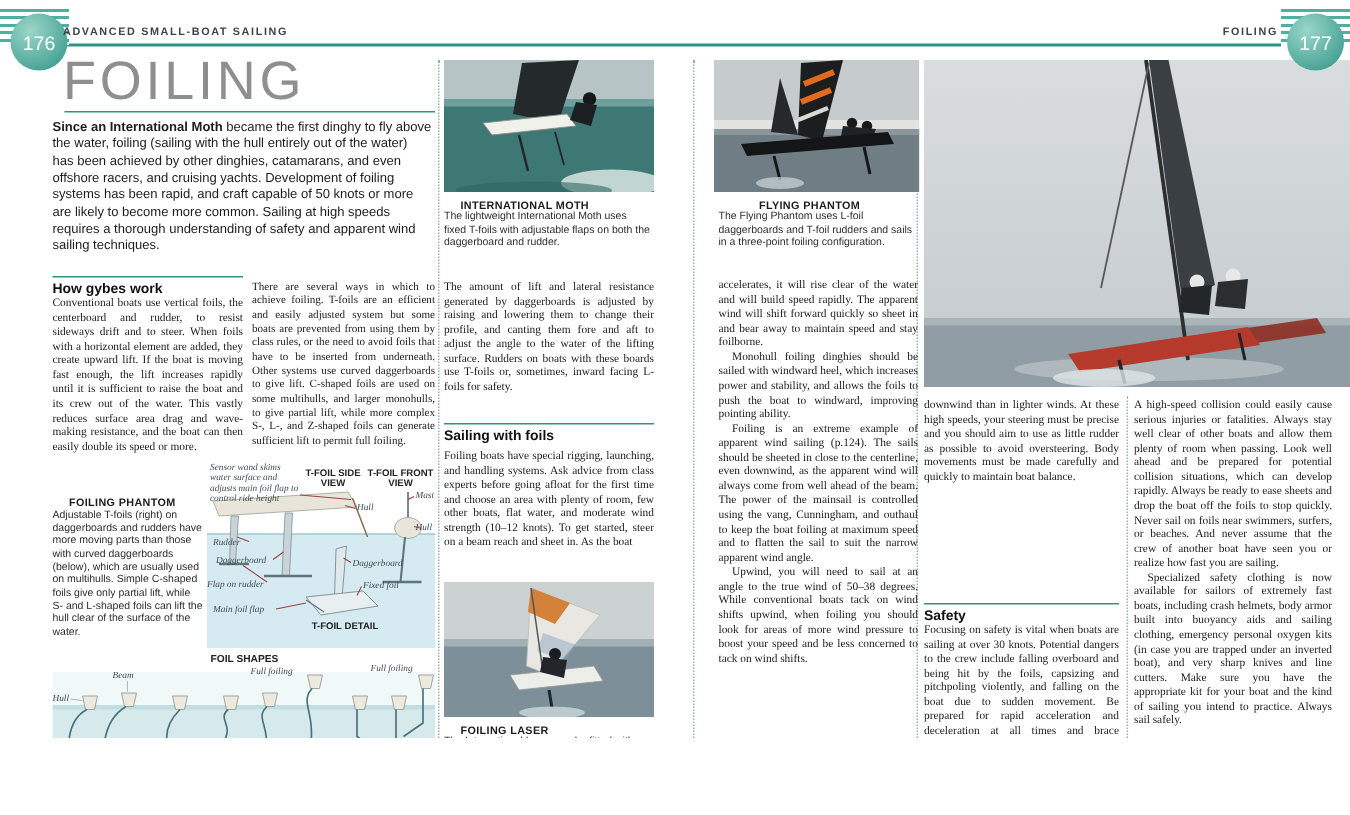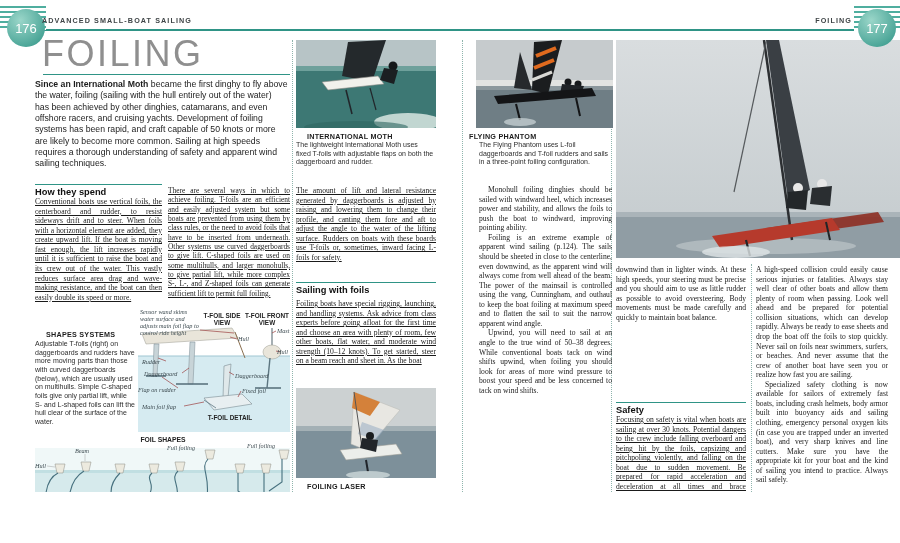--- a/index.html
+++ b/index.html
@@ -24,21 +24,21 @@
   .intro{position:absolute;left:35px;top:79px;width:253px;
          font:8.7px/1.3 "Liberation Sans",sans-serif;color:#1c1c1c;text-align:left;}
   .intro b{font-weight:bold;}
   
   .vsep{position:absolute;width:0;border-left:1px dotted #8fb5ad;}
   .bottom-edge{position:absolute;left:18px;top:537px;width:864px;height:1.5px;background:#5a5a5a;opacity:.55;}
   
   .sect-head{position:absolute;font:bold 9.3px "Liberation Sans",sans-serif;color:#101010;
              border-top:1.3px solid #2f9486;padding-top:2px;}
   .body{position:absolute;font:7.6px/1.26 "Liberation Serif",serif;color:#1a1a1a;
-        text-align:justify;margin:0;text-decoration:underline;}
+        text-align:justify;margin:0;}
   .flow{position:absolute;font:7.6px/1.26 "Liberation Serif",serif;color:#1a1a1a;text-align:justify;}
   .flow p{margin:0;}
   .flow p.indent{text-indent:9px;}
   .cap-title{position:absolute;font:bold 7.2px "Liberation Sans",sans-serif;
              letter-spacing:.25px;color:#1c1c1c;padding-left:11px;}
   .cap{position:absolute;font:7px/1.24 "Liberation Sans",sans-serif;color:#2d2d2d;margin:0;}
   
   .photo{position:absolute;overflow:hidden;}
   .photo svg{display:block;}
   
@@ -69,23 +69,23 @@
   <div class="title">FOILING</div>
   <div class="title-rule"></div>
   <div class="intro"><b>Since an International Moth</b><span> became the first dinghy to fly above the water, foiling (sailing with the hull entirely out of the water) has been achieved by other dinghies, catamarans, and even offshore racers, and cruising yachts. Development of foiling systems has been rapid, and craft capable of 50 knots or more are likely to become more common. Sailing at high speeds requires a thorough understanding of safety and apparent wind sailing techniques.</span></div>
 
   <div class="vsep" style="left:292px;top:40px;height:492px;"></div>
   <div class="vsep" style="left:462px;top:40px;height:492px;"></div>
   <div class="vsep" style="left:611px;top:40px;height:492px;"></div>
   <div class="vsep" style="left:751px;top:264px;height:268px;"></div>
   <div class="bottom-edge"></div>
 
-  <div class="sect-head" style="left:35px;top:184px;width:127px;">How they spend</div>
+  <div class="sect-head" style="left:35px;top:184px;width:127px;">How gybes work</div>
   <p class="body" style="left:35px;top:197px;width:127px;">Conventional boats use vertical foils, the centerboard and rudder, to resist sideways drift and to steer. When foils with a horizontal element are added, they create upward lift. If the boat is moving fast enough, the lift increases rapidly until it is sufficient to raise the boat and its crew out of the water. This vastly reduces surface area drag and wave-making resistance, and the boat can then easily double its speed or more.</p>
-  <div class="cap-title" style="left:35px;top:330px;width:127px;">SHAPES SYSTEMS</div>
+  <div class="cap-title" style="left:35px;top:330px;width:127px;">FOILING PHANTOM</div>
   <p class="cap" style="left:35px;top:340px;width:100px;">Adjustable T-foils (right) on daggerboards and rudders have more moving parts than those with curved daggerboards (below), which are usually used on multihulls. Simple C-shaped foils give only partial lift, while S- and L-shaped foils can lift the hull clear of the surface of the water.</p>
 
   <p class="body" style="left:168px;top:186px;width:122px;font-size:7.4px;">There are several ways in which to achieve foiling. T-foils are an efficient and easily adjusted system but some boats are prevented from using them by class rules, or the need to avoid foils that have to be inserted from underneath. Other systems use curved daggerboards to give lift. C-shaped foils are used on some multihulls, and larger monohulls, to give partial lift, while more complex S-, L-, and Z-shaped foils can generate sufficient lift to permit full foiling.</p>
 
   <div class="diagram" style="left:138px;top:312px;width:152px;height:120px;">
     <svg width="152" height="120" viewBox="0 0 152 120">
       <rect x="0" y="44" width="152" height="76" fill="#d6ebf1"></rect>
       <line x1="0" y1="44" x2="152" y2="44" stroke="#9fc6d2" stroke-width="1"></line>
       <g>
         <polygon points="4,22 94,16 100,26 8,32" fill="#e9e5da" stroke="#9a9a90" stroke-width="0.5"></polygon>
@@ -235,23 +235,24 @@
       <polygon points="44,12 56,50 38,48" fill="#26292c"></polygon>
       <circle cx="92" cy="42" r="3.5" fill="#17191b"></circle>
       <circle cx="102" cy="44" r="3.5" fill="#17191b"></circle>
       <polygon points="86,44 108,46 104,56 84,54" fill="#202326"></polygon>
       <polygon points="18,56 116,48 120,56 22,64" fill="#141517"></polygon>
       <line x1="40" y1="64" x2="44" y2="80" stroke="#141517" stroke-width="2"></line>
       <line x1="100" y1="58" x2="104" y2="76" stroke="#141517" stroke-width="2"></line>
       <ellipse cx="44" cy="82" rx="16" ry="4" fill="#cfd9da" opacity="0.7"></ellipse>
     </svg>
   </div>
-  <div class="cap-title" style="left:458px;top:132px;width:134px;">FLYING PHANTOM</div>
+  <div class="cap-title" style="left:495px;top:132px;width:134px;">FLYING PHANTOM</div>
   <p class="cap" style="left:479px;top:141px;width:132px;">The Flying Phantom uses L-foil daggerboards and T-foil rudders and sails in a three-point foiling configuration.</p>
   <div class="flow" style="left:479px;top:185px;width:133px;">
+    <p>accelerates, it will rise clear of the water and will build speed rapidly. The apparent wind will shift forward quickly so sheet in and bear away to maintain speed and stay foilborne.</p>
     <p class="indent">Monohull foiling dinghies should be sailed with windward heel, which increases power and stability, and allows the foils to push the boat to windward, improving pointing ability.</p>
     <p class="indent">Foiling is an extreme example of apparent wind sailing (p.124). The sails should be sheeted in close to the centerline, even downwind, as the apparent wind will always come from well ahead of the beam. The power of the mainsail is controlled using the vang, Cunningham, and outhaul to keep the boat foiling at maximum speed and to flatten the sail to suit the narrow apparent wind angle.</p>
     <p class="indent">Upwind, you will need to sail at an angle to the true wind of 50–38 degrees. While conventional boats tack on wind shifts upwind, when foiling you should look for areas of more wind pressure to boost your speed and be less concerned to tack on wind shifts.</p>
   </div>
 
   <div class="photo" style="left:616px;top:40px;width:284px;height:218px;">
     <svg width="284" height="218" viewBox="0 0 284 218">
       <defs>
         <linearGradient id="skyg" x1="0" y1="0" x2="0" y2="1">
           <stop offset="0" stop-color="#d9dddf"></stop>

